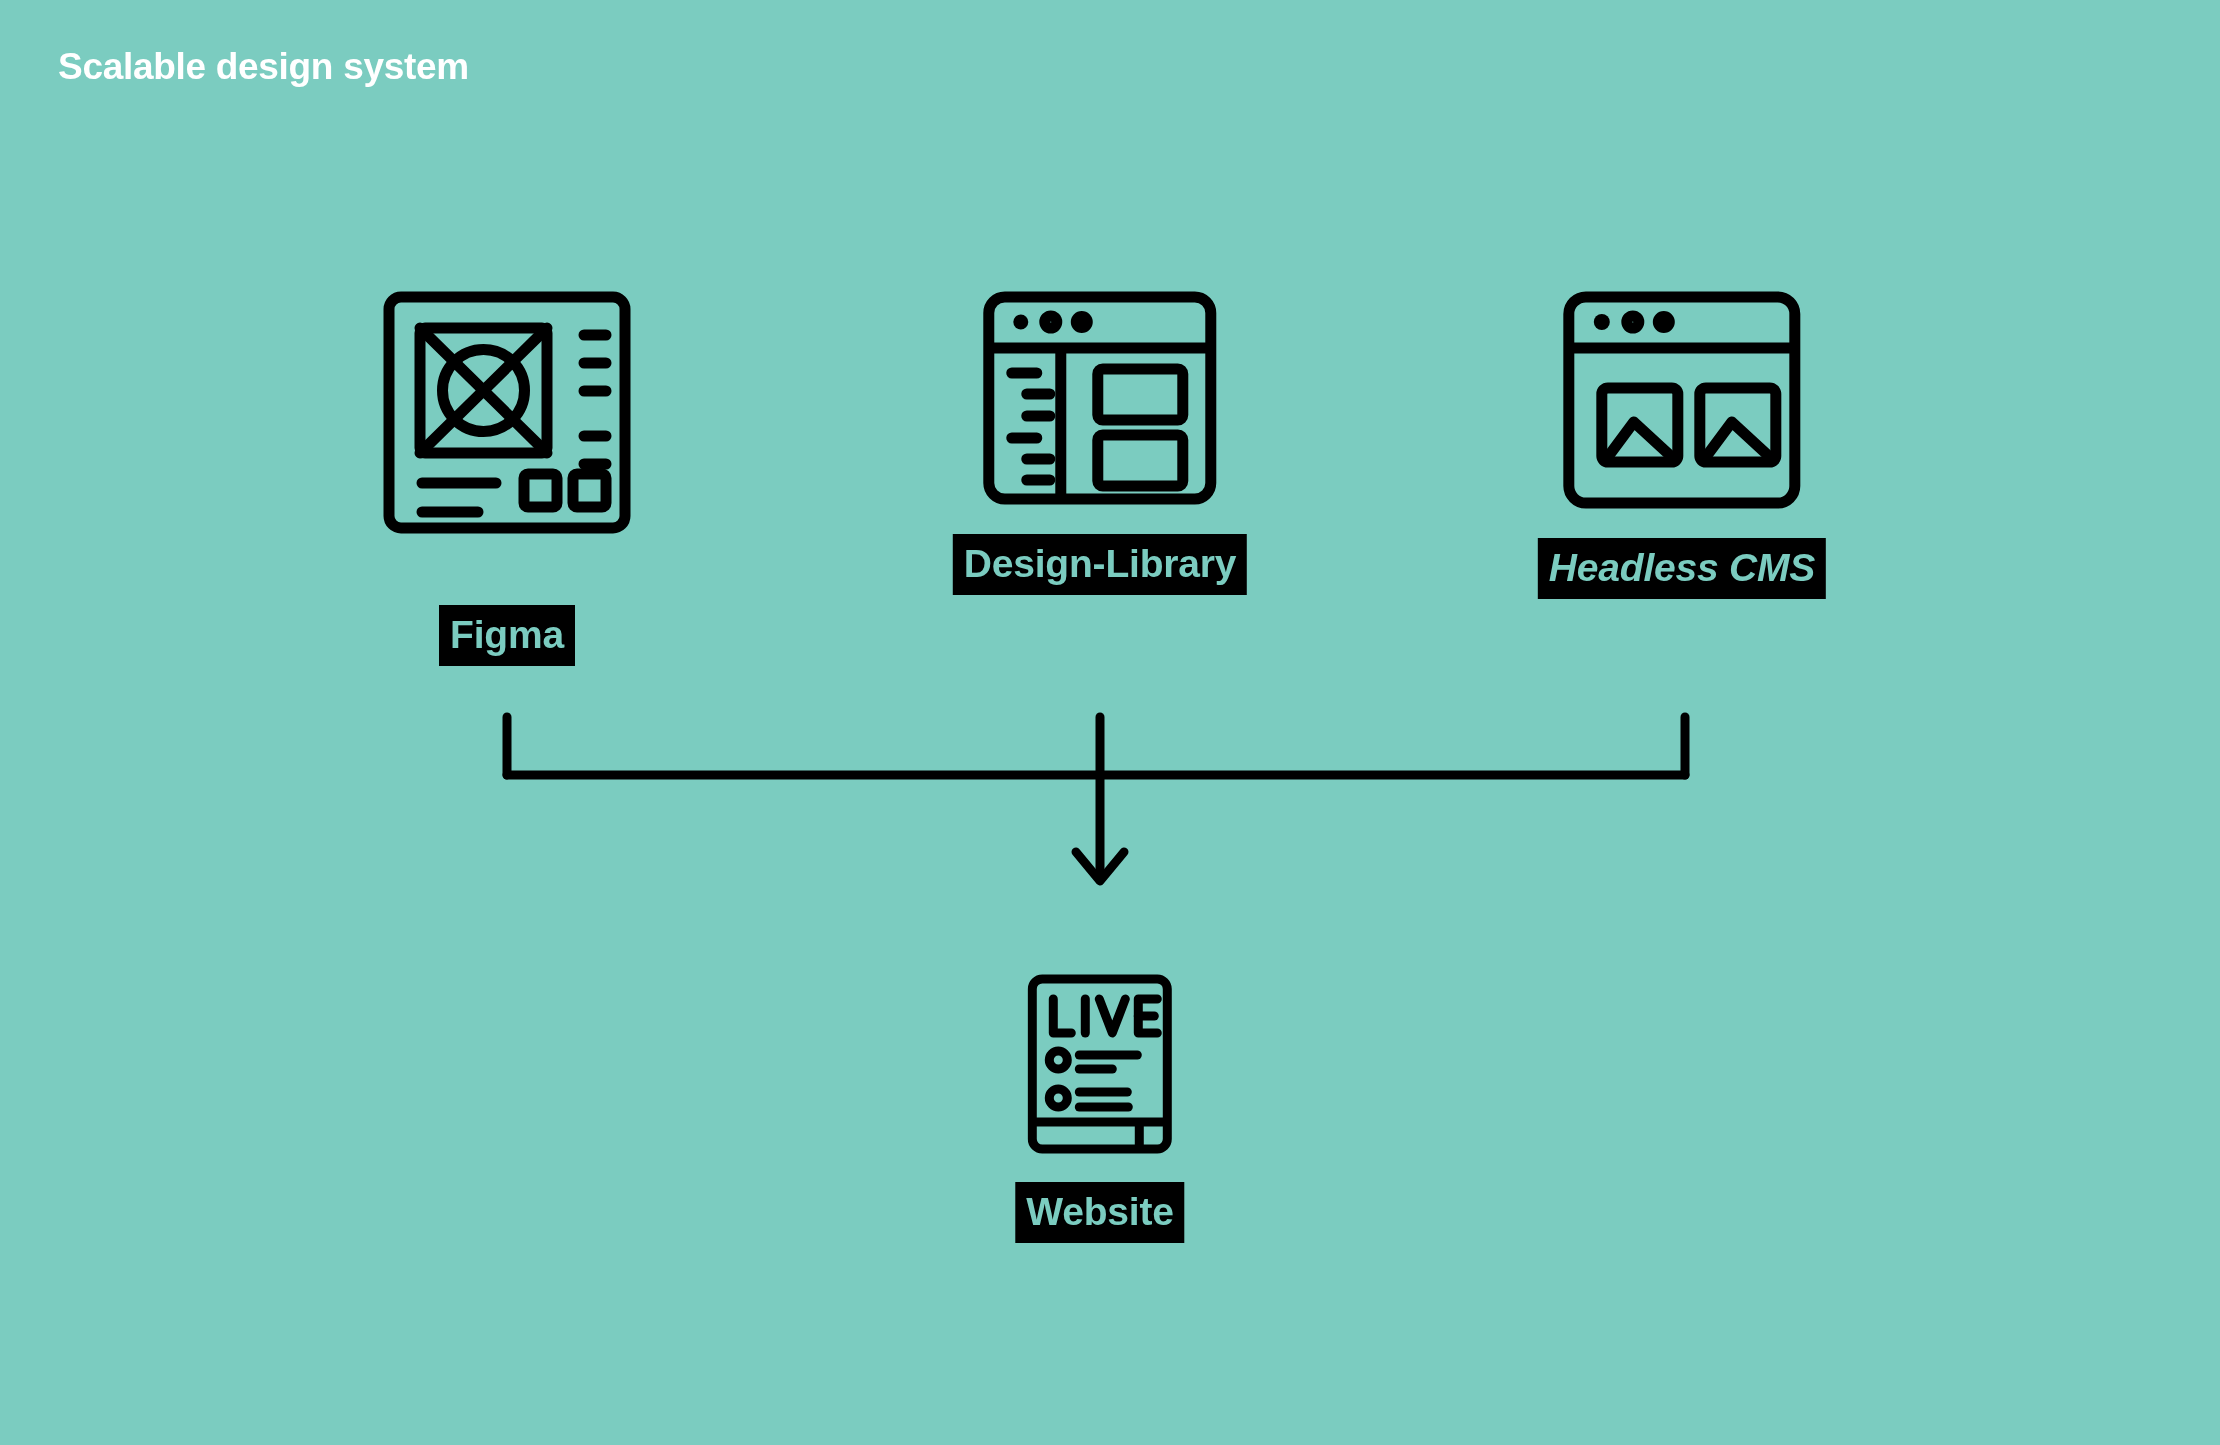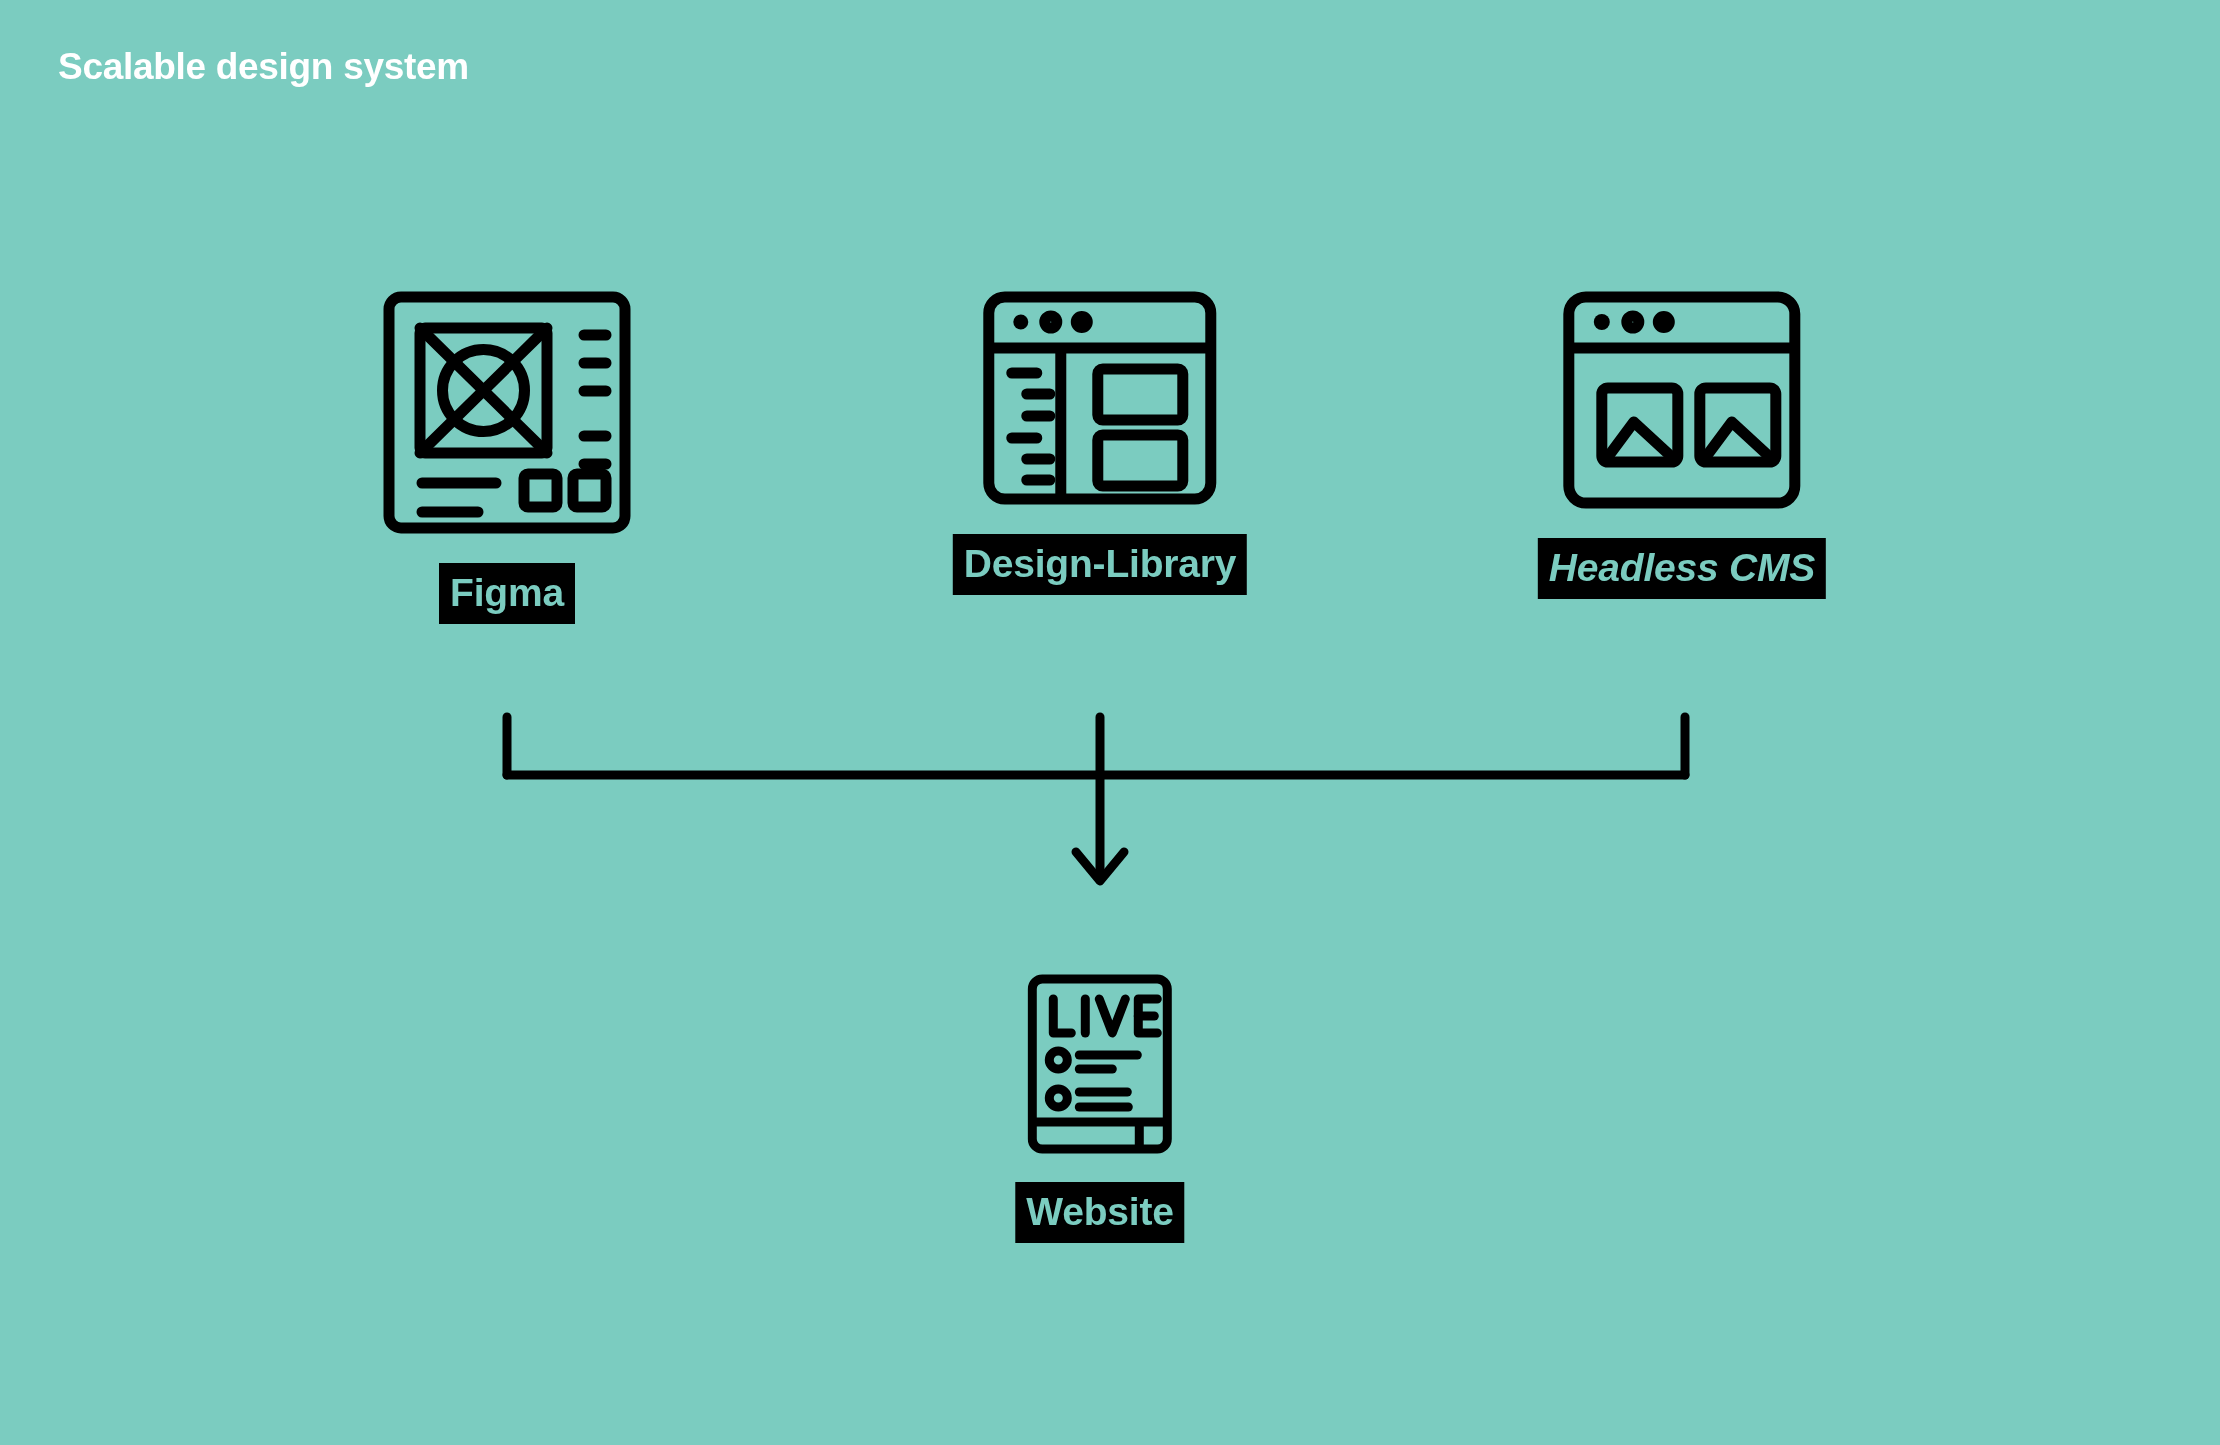--- a/index.html
+++ b/index.html
@@ -50,21 +50,21 @@
     color: #7bccc0;
     font-size: 39px;
     font-weight: 700;
     line-height: 1.0;
     padding: 10px 11px 12px 11px;
     letter-spacing: -0.2px;
     white-space: nowrap;
   }
 
   
-  #node-figma      { left: 507px;  top: 290px;  transform: translateX(-50%); }
+  #node-figma      { left: 507px;  top: 290px;  transform: translateX(-50%); gap: 42px; }
   #node-library    { left: 1100px; top: 290px;  transform: translateX(-50%); justify-content: flex-end; }
   #node-cms        { left: 1682px; top: 290px;  transform: translateX(-50%); font-style: italic; }
   #node-website    { left: 1100px; top: 940px;  transform: translateX(-50%); margin-top: 34px; }
 
   
   .connector {
     position: absolute;
     left: 480px;
     top: 700px;
     width: 1240px;

